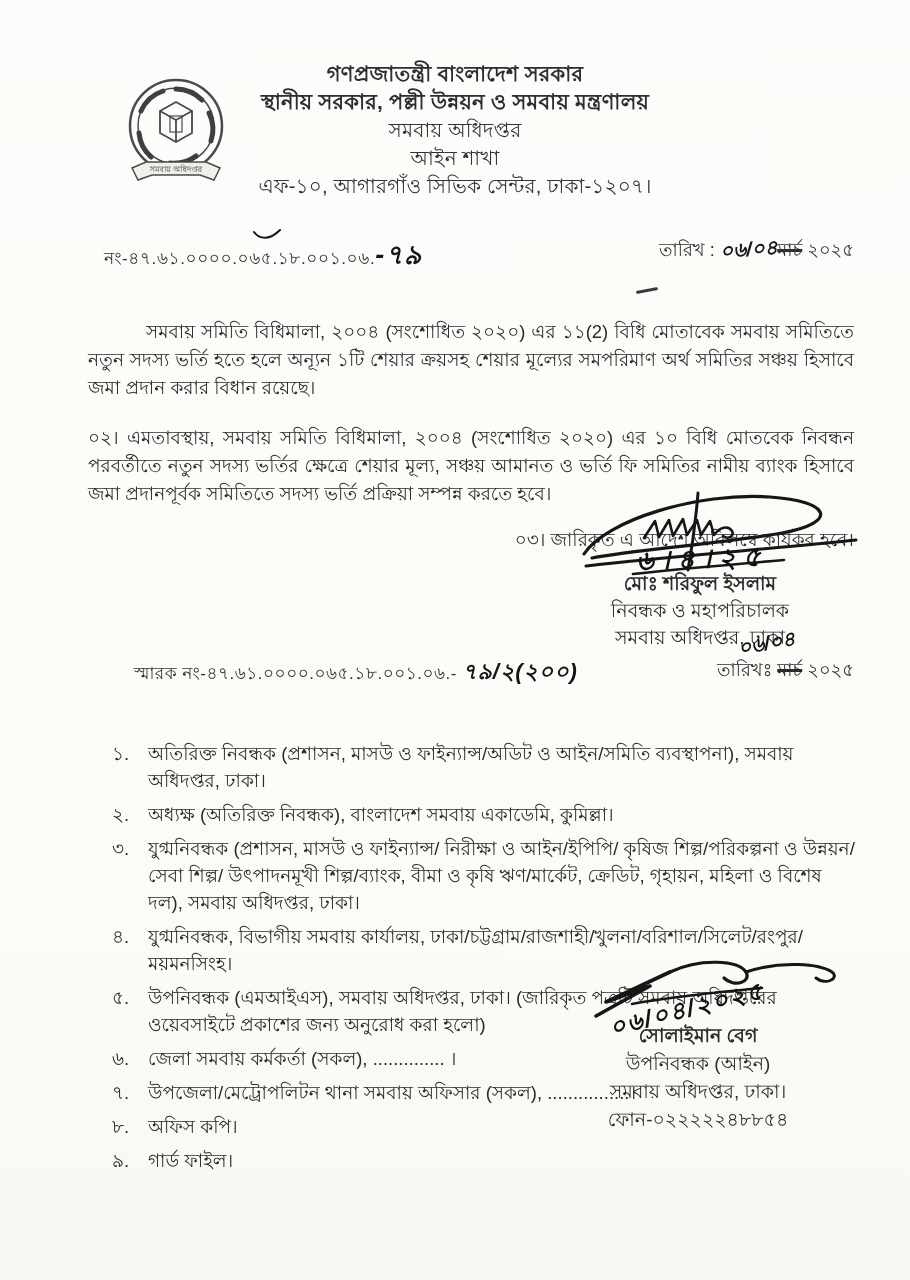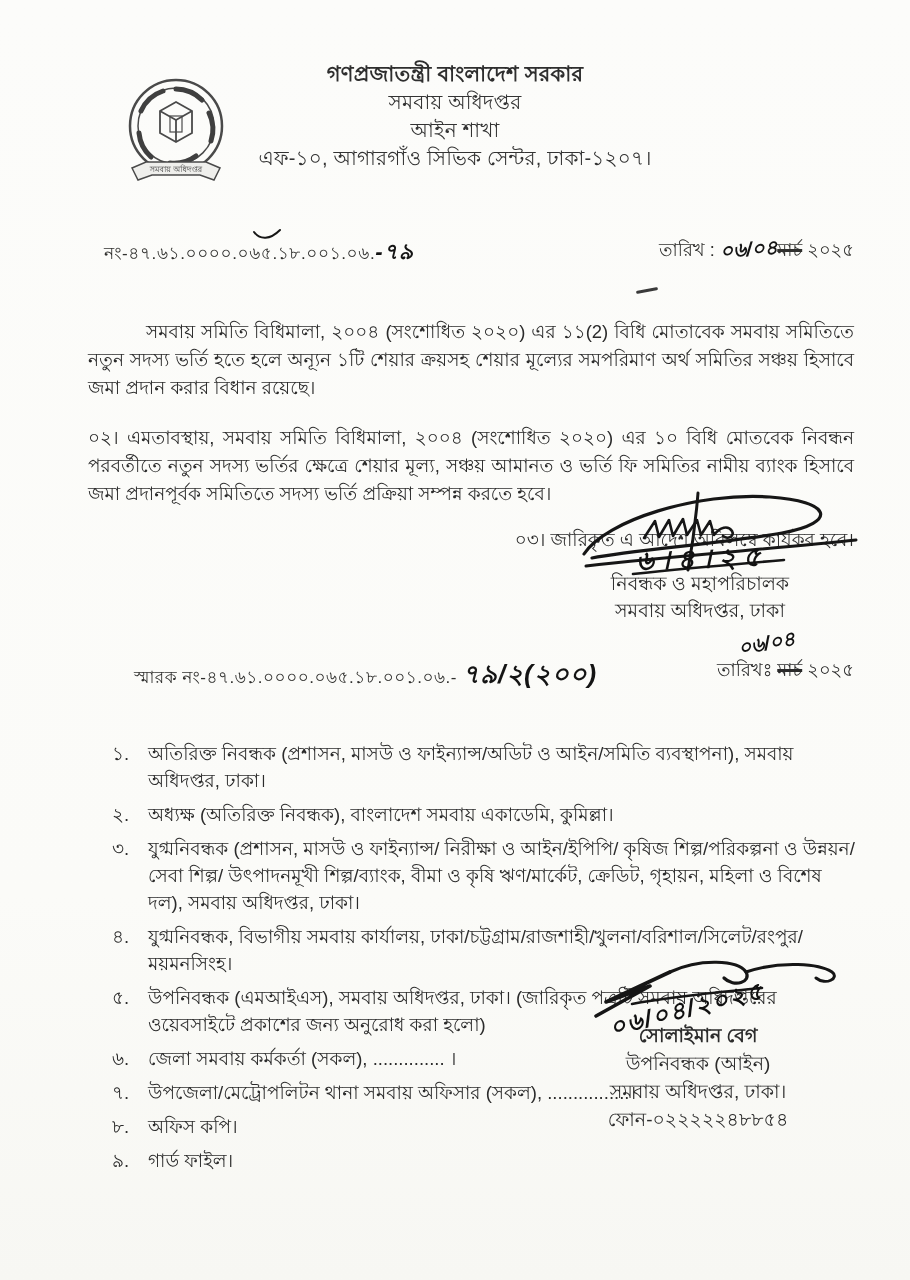--- a/index.html
+++ b/index.html
@@ -14,41 +14,41 @@
   .header { position:absolute; left:0; right:0; top:60px; text-align:center; }
   .h-line { line-height:28px; font-size:20px; letter-spacing:.2px; color:#333; }
   .h-line.l1,.h-line.l2 { font-size:21px; font-weight:bold; color:#2e2e2e; font-weight:600;}
   .h-line.l3,.h-line.l4 { font-size:20px; }
   .h-line.l6 { font-family:"Liberation Serif","DejaVu Serif",serif; font-size:24px; font-weight:bold; letter-spacing:1px; line-height:32px; color:#222; }
   
   .ref-row { position:absolute; top:234px; left:104px; right:56px; display:flex; justify-content:space-between; align-items:flex-start; }
   .ref-no { font-size:17px; letter-spacing:.6px; color:#30302e; }
   .date-line { font-size:18px; color:#30302e; white-space:nowrap; }
   .hand { font-style:italic; font-weight:600; color:#141414; }
-  .ref-no .hand { font-size:22px; letter-spacing:1px; }
+  .ref-no .hand { font-size:27px; letter-spacing:1px; }
   .date-line .hand { font-size:20px; display:inline-block; transform:rotate(-4deg); }
   .struck { text-decoration:line-through; text-decoration-thickness:2.5px; }
   
   .order-title { position:absolute; top:276px; left:0; right:0; text-align:center; font-size:20px; font-weight:600; color:#333; }
   .pen-dash { position:absolute; left:636px; top:289px; width:22px; height:3px; background:#3a3a3a; transform:rotate(-10deg); border-radius:2px; }
   .pen-mark { position:absolute; left:252px; top:226px; width:30px; height:16px; }
   
   .para { position:absolute; left:88px; right:56px; font-size:18.5px; line-height:28px; text-align:justify; color:#2b2b2b; }
   .para.p1 { top:318px; text-indent:58px; }
   .para.p2 { top:424px; }
   .para.p3 { top:526px; text-align:right; }
   
   .sig1-svg { position:absolute; left:578px; top:490px; width:284px; height:88px; }
   .sig1-date { position:absolute; left:636px; top:538px; font-size:27px; letter-spacing:7px; font-style:italic; font-weight:600; color:#111; transform:rotate(-2deg); }
   .sig1-block { position:absolute; left:558px; top:570px; width:284px; text-align:center; font-size:19px; line-height:27px; color:#2c2c2c; }
   .sig1-block .nm { font-weight:600; }
   
   .memo-row { position:absolute; top:654px; left:134px; right:56px; display:flex; justify-content:space-between; align-items:flex-start; }
   .memo-no { font-size:17px; letter-spacing:.5px; color:#30302e; }
-  .memo-no .hand { font-size:26px; letter-spacing:1px; }
+  .memo-no .hand { font-size:22px; letter-spacing:1px; }
   .memo-date { position:relative; font-size:18px; white-space:nowrap; padding-top:2px; }
   .memo-date .hand-above { position:absolute; right:58px; top:-26px; font-size:20px; font-style:italic; font-weight:600; transform:rotate(-10deg); color:#111; }
   
   .dist-heading { position:absolute; top:702px; left:224px; font-size:19px; color:#2b2b2b; }
   .dist-list { position:absolute; top:740px; left:112px; right:52px; }
   .dist-item { display:flex; margin-bottom:7px; font-size:18.5px; line-height:27px; color:#2b2b2b; }
   .dist-item .num { width:36px; flex:none; }
   .dist-item .txt { flex:1; }
   
   .sig2-svg { position:absolute; left:592px; top:958px; width:250px; height:72px; }
@@ -86,20 +86,21 @@
 
       <g>
         <path d="M8,92 L22,86 L82,86 L96,92 L90,104 L76,99 L28,99 L14,104 Z" fill="#efefec" stroke="#4a4a4a" stroke-width="1.5"></path>
         <text x="52" y="96" text-anchor="middle" font-size="8" fill="#3b3b3b">সমবায় অধিদপ্তর</text>
       </g>
     </svg>
   </div>
 
   <div class="header">
     <div class="h-line l1">গণপ্রজাতন্ত্রী বাংলাদেশ সরকার</div>
+    <div class="h-line l2">স্থানীয় সরকার, পল্লী উন্নয়ন ও সমবায় মন্ত্রণালয়</div>
     <div class="h-line l3">সমবায় অধিদপ্তর</div>
     <div class="h-line l4">আইন শাখা</div>
     <div class="h-line l5">এফ-১০, আগারগাঁও সিভিক সেন্টর, ঢাকা-১২০৭।</div>
   </div>
 
   <svg class="pen-mark" viewBox="0 0 30 16">
     <path d="M2,6 C8,14 18,14 28,4" class="ink" stroke-width="2"></path>
   </svg>
 
   <div class="ref-row">
@@ -121,20 +122,21 @@
 
   <svg class="sig1-svg" viewBox="0 0 284 88">
     <path class="ink" stroke-width="3.2" d="M6,64 C28,30 120,2 192,7 C252,11 262,32 204,43 C150,53 55,60 14,68"></path>
     <path class="ink" stroke-width="3" d="M120,3 C118,28 114,58 110,80"></path>
     <path class="ink" stroke-width="2.6" d="M66,48 l11,-17 l4,16 l10,-17 l4,16 l10,-17 l4,16 l10,-15 l4,15 l9,-14 l4,14 c6,-8 14,-10 18,-4 c3,5 -4,9 -9,5"></path>
     <path class="ink" stroke-width="3" d="M8,76 C95,66 205,58 278,50"></path>
     <path class="ink" stroke-width="2.6" d="M55,84 C110,78 170,73 206,70"></path>
   </svg>
   <div class="sig1-date hand">৬।৪।২৫</div>
   <div class="sig1-block">
+    <div class="nm">মোঃ শরিফুল ইসলাম</div>
     <div>নিবন্ধক ও মহাপরিচালক</div>
     <div>সমবায় অধিদপ্তর, ঢাকা</div>
   </div>
 
   <div class="memo-row">
     <div class="memo-no">
       <span>স্মারক নং-৪৭.৬১.০০০০.০৬৫.১৮.০০১.০৬.-</span>
       <span class="hand">৭৯/২(২০০)</span>
     </div>
     <div class="memo-date">

